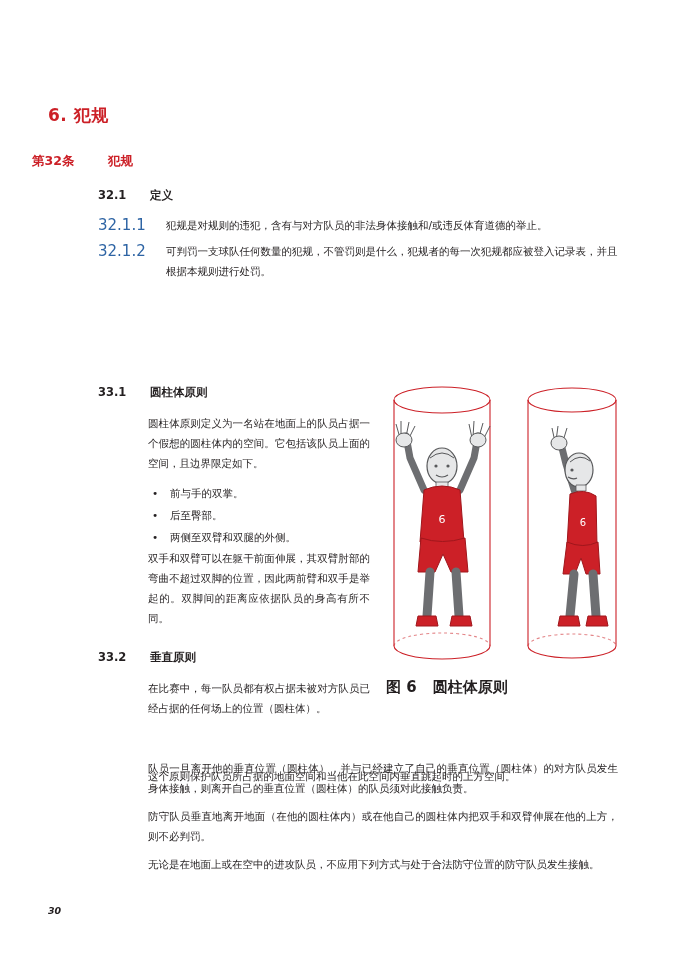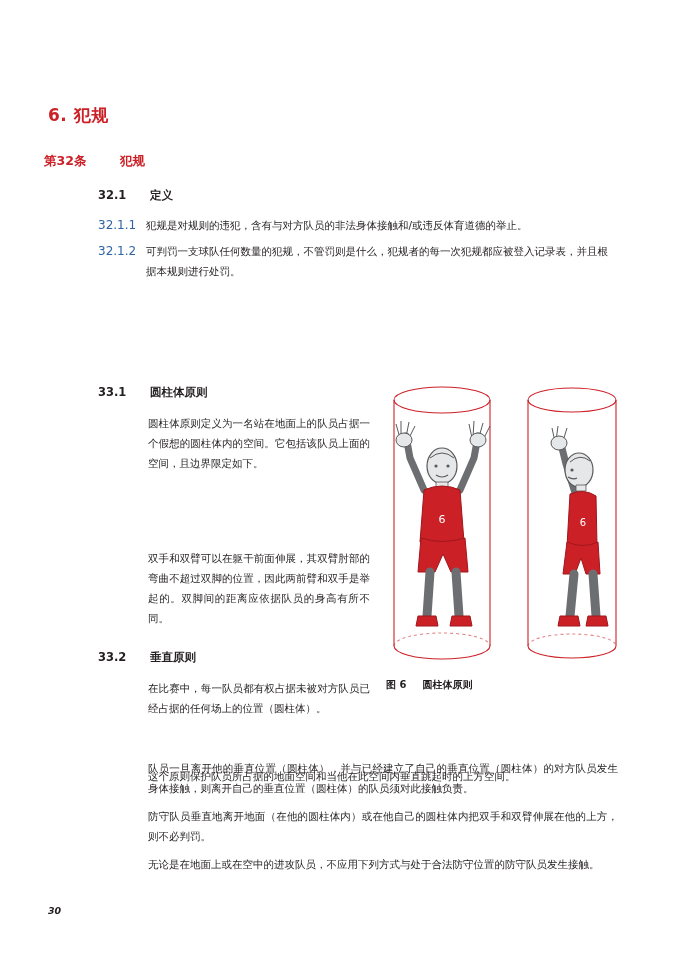--- a/index.html
+++ b/index.html
@@ -27,21 +27,21 @@
     position: absolute;
     left: 48px;
     top: 104px;
     font-size: 17px;
     font-weight: bold;
     color: #cc2027;
     letter-spacing: 0.5px;
   }
   .article {
     position: absolute;
-    left: 44px;
+    left: 32px;
     font-size: 12.5px;
     font-weight: bold;
     color: #cc2027;
     white-space: nowrap;
   }
   .article .num {
     display: inline-block;
     width: 76px;
   }
   .article-32 { top: 153px; }
@@ -69,25 +69,25 @@
     font-size: 10.5px;
     line-height: 20px;
     color: #231f20;
   }
   .clause .cnum {
     position: absolute;
     left: 0;
     top: 0;
     width: 50px;
     color: #2e64a4;
-    font-size: 12px;
+    font-size: 15px;
   }
   .clause .ctext {
     display: block;
-    margin-left: 48px;
+    margin-left: 68px;
   }
   .c-3211 { left: 98px; top: 215px; width: 520px; }
   .c-3212 { left: 98px; top: 241px; width: 520px; }
   .c-3213 { left: 98px; top: 294px; width: 520px; }
 
   
   .para {
     position: absolute;
     font-size: 10.5px;
     line-height: 20px;
@@ -127,21 +127,21 @@
     left: 380px;
     top: 378px;
     width: 250px;
     height: 300px;
   }
   .figure svg { display: block; }
   .fig-caption {
     position: absolute;
     left: 386px;
     top: 678px;
-    font-size: 10px;
+    font-size: 15px;
     font-weight: bold;
     color: #231f20;
   }
   .fig-caption .fig-label { margin-right: 16px; }
 
   
   .page-number {
     position: absolute;
     left: 48px;
     top: 905px;
@@ -177,20 +177,25 @@
   </div>
 
 
 
   <div class="sub-head sh-331">
     <span class="num">33.1</span><span>圆柱体原则</span>
   </div>
 
   <div class="para p-331">圆柱体原则定义为一名站在地面上的队员占据一个假想的圆柱体内的空间。它包括该队员上面的空间，且边界限定如下。</div>
 
+  <div class="bullets">
+    <div>前与手的双掌。</div>
+    <div>后至臀部。</div>
+    <div>两侧至双臂和双腿的外侧。</div>
+  </div>
 
   <div class="para p-331b">双手和双臂可以在躯干前面伸展，其双臂肘部的弯曲不超过双脚的位置，因此两前臂和双手是举起的。双脚间的距离应依据队员的身高有所不同。</div>
 
   <div class="sub-head sh-332">
     <span class="num">33.2</span><span>垂直原则</span>
   </div>
 
   <div class="para p-332a">在比赛中，每一队员都有权占据未被对方队员已经占据的任何场上的位置（圆柱体）。</div>
   <div class="para p-332b">这个原则保护队员所占据的地面空间和当他在此空间内垂直跳起时的上方空间。</div>
   <div class="para p-332c">队员一旦离开他的垂直位置（圆柱体），并与已经建立了自己的垂直位置（圆柱体）的对方队员发生身体接触，则离开自己的垂直位置（圆柱体）的队员须对此接触负责。</div>

